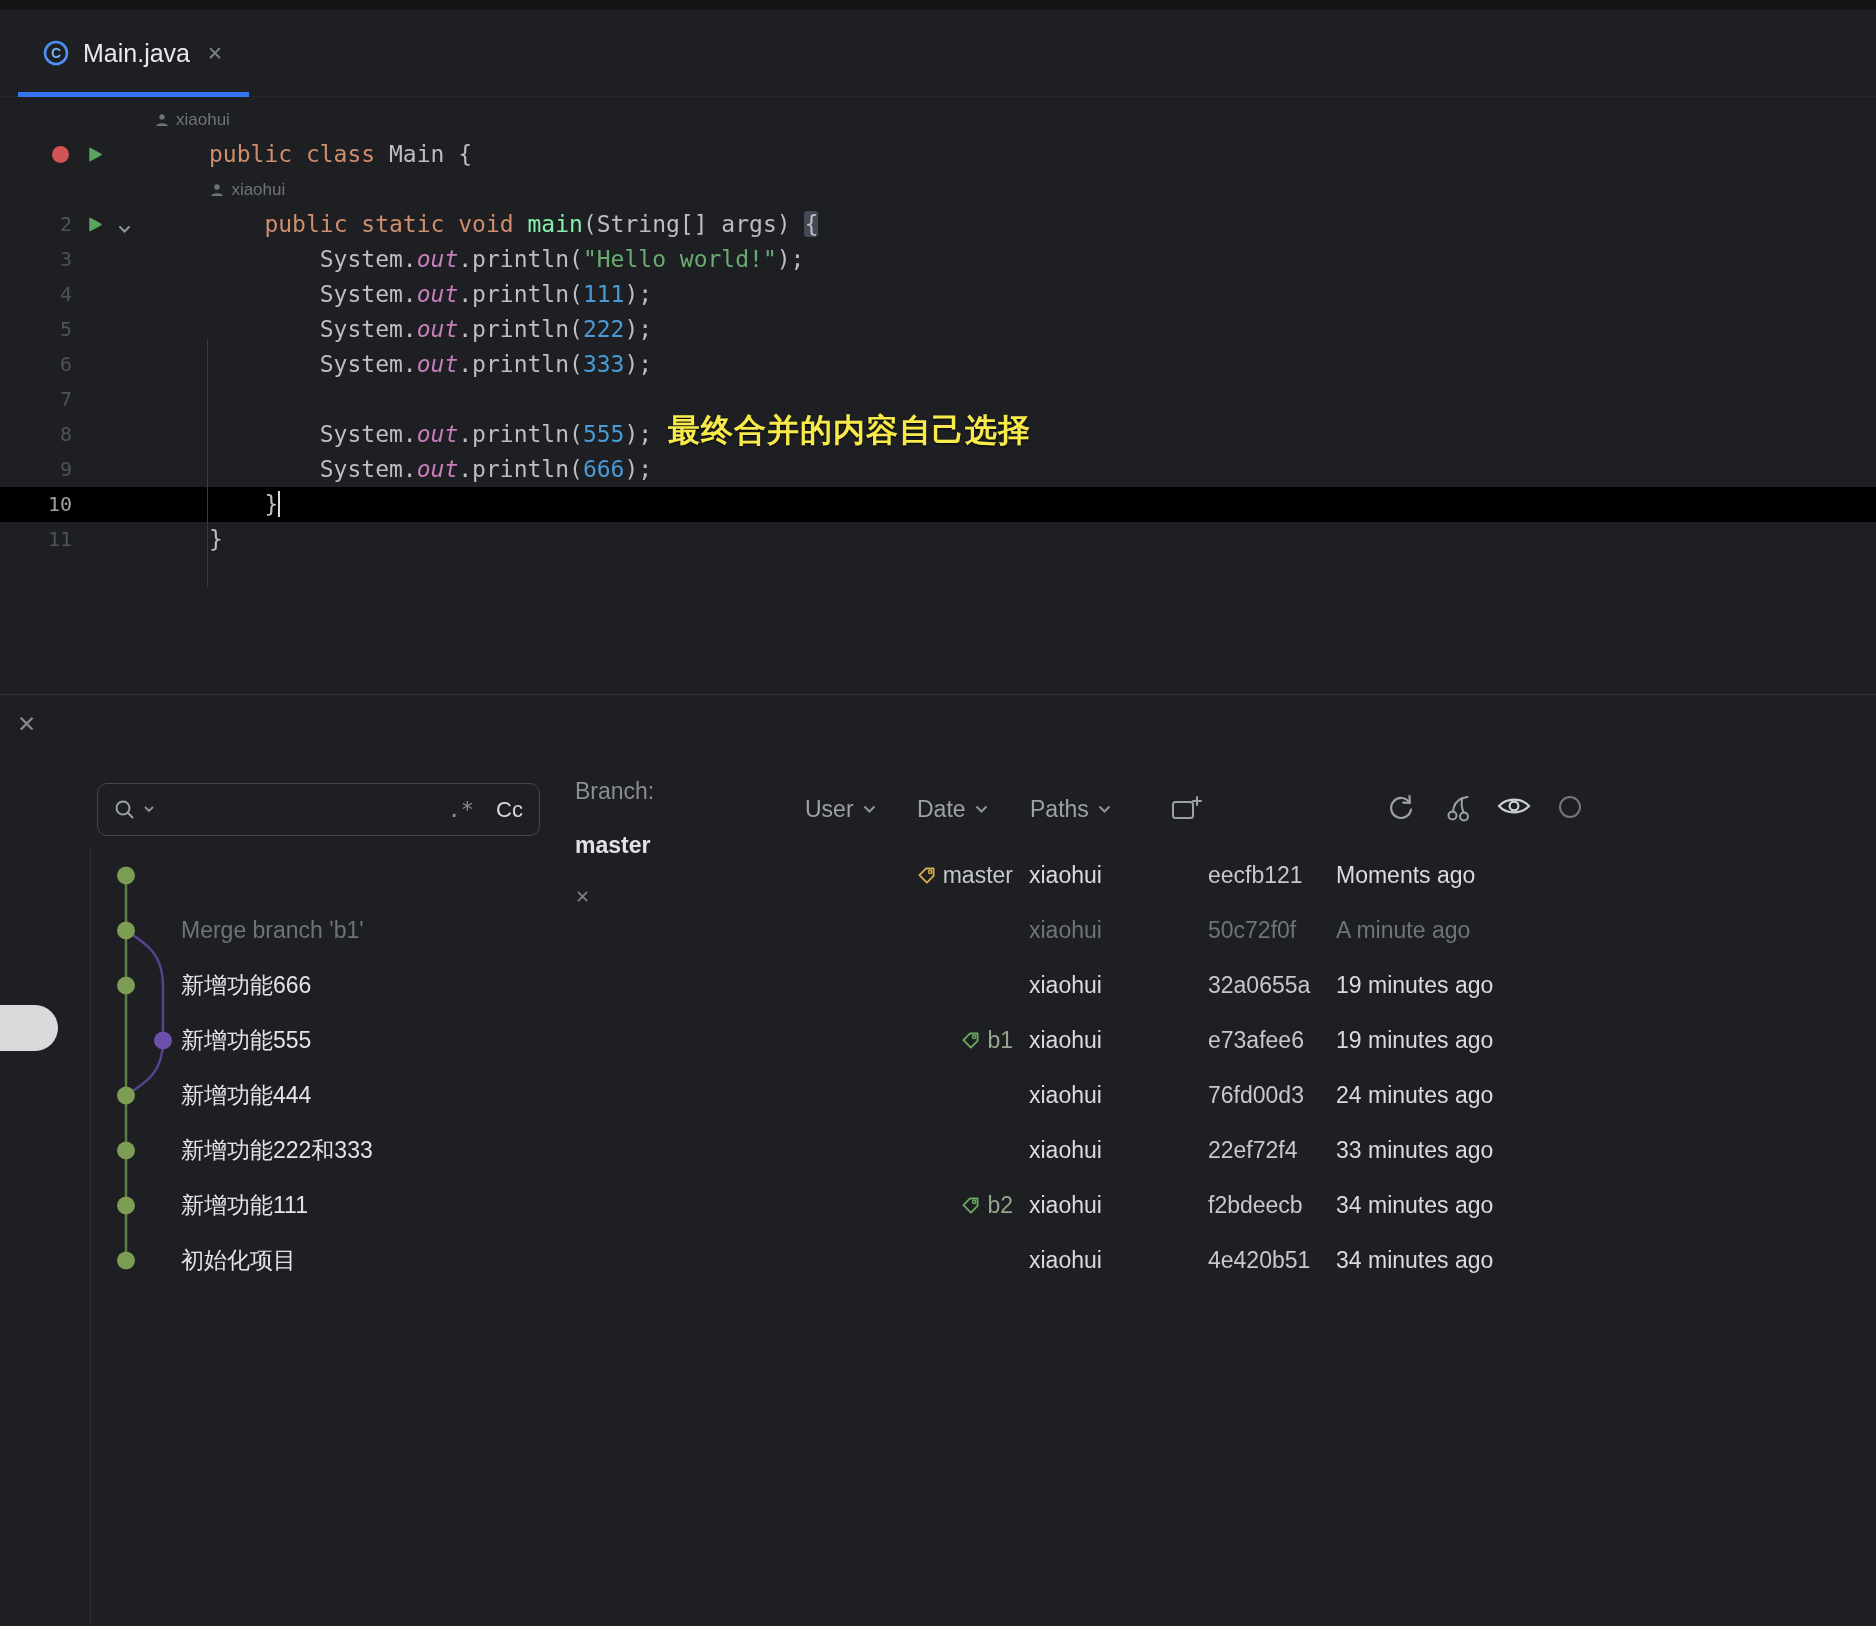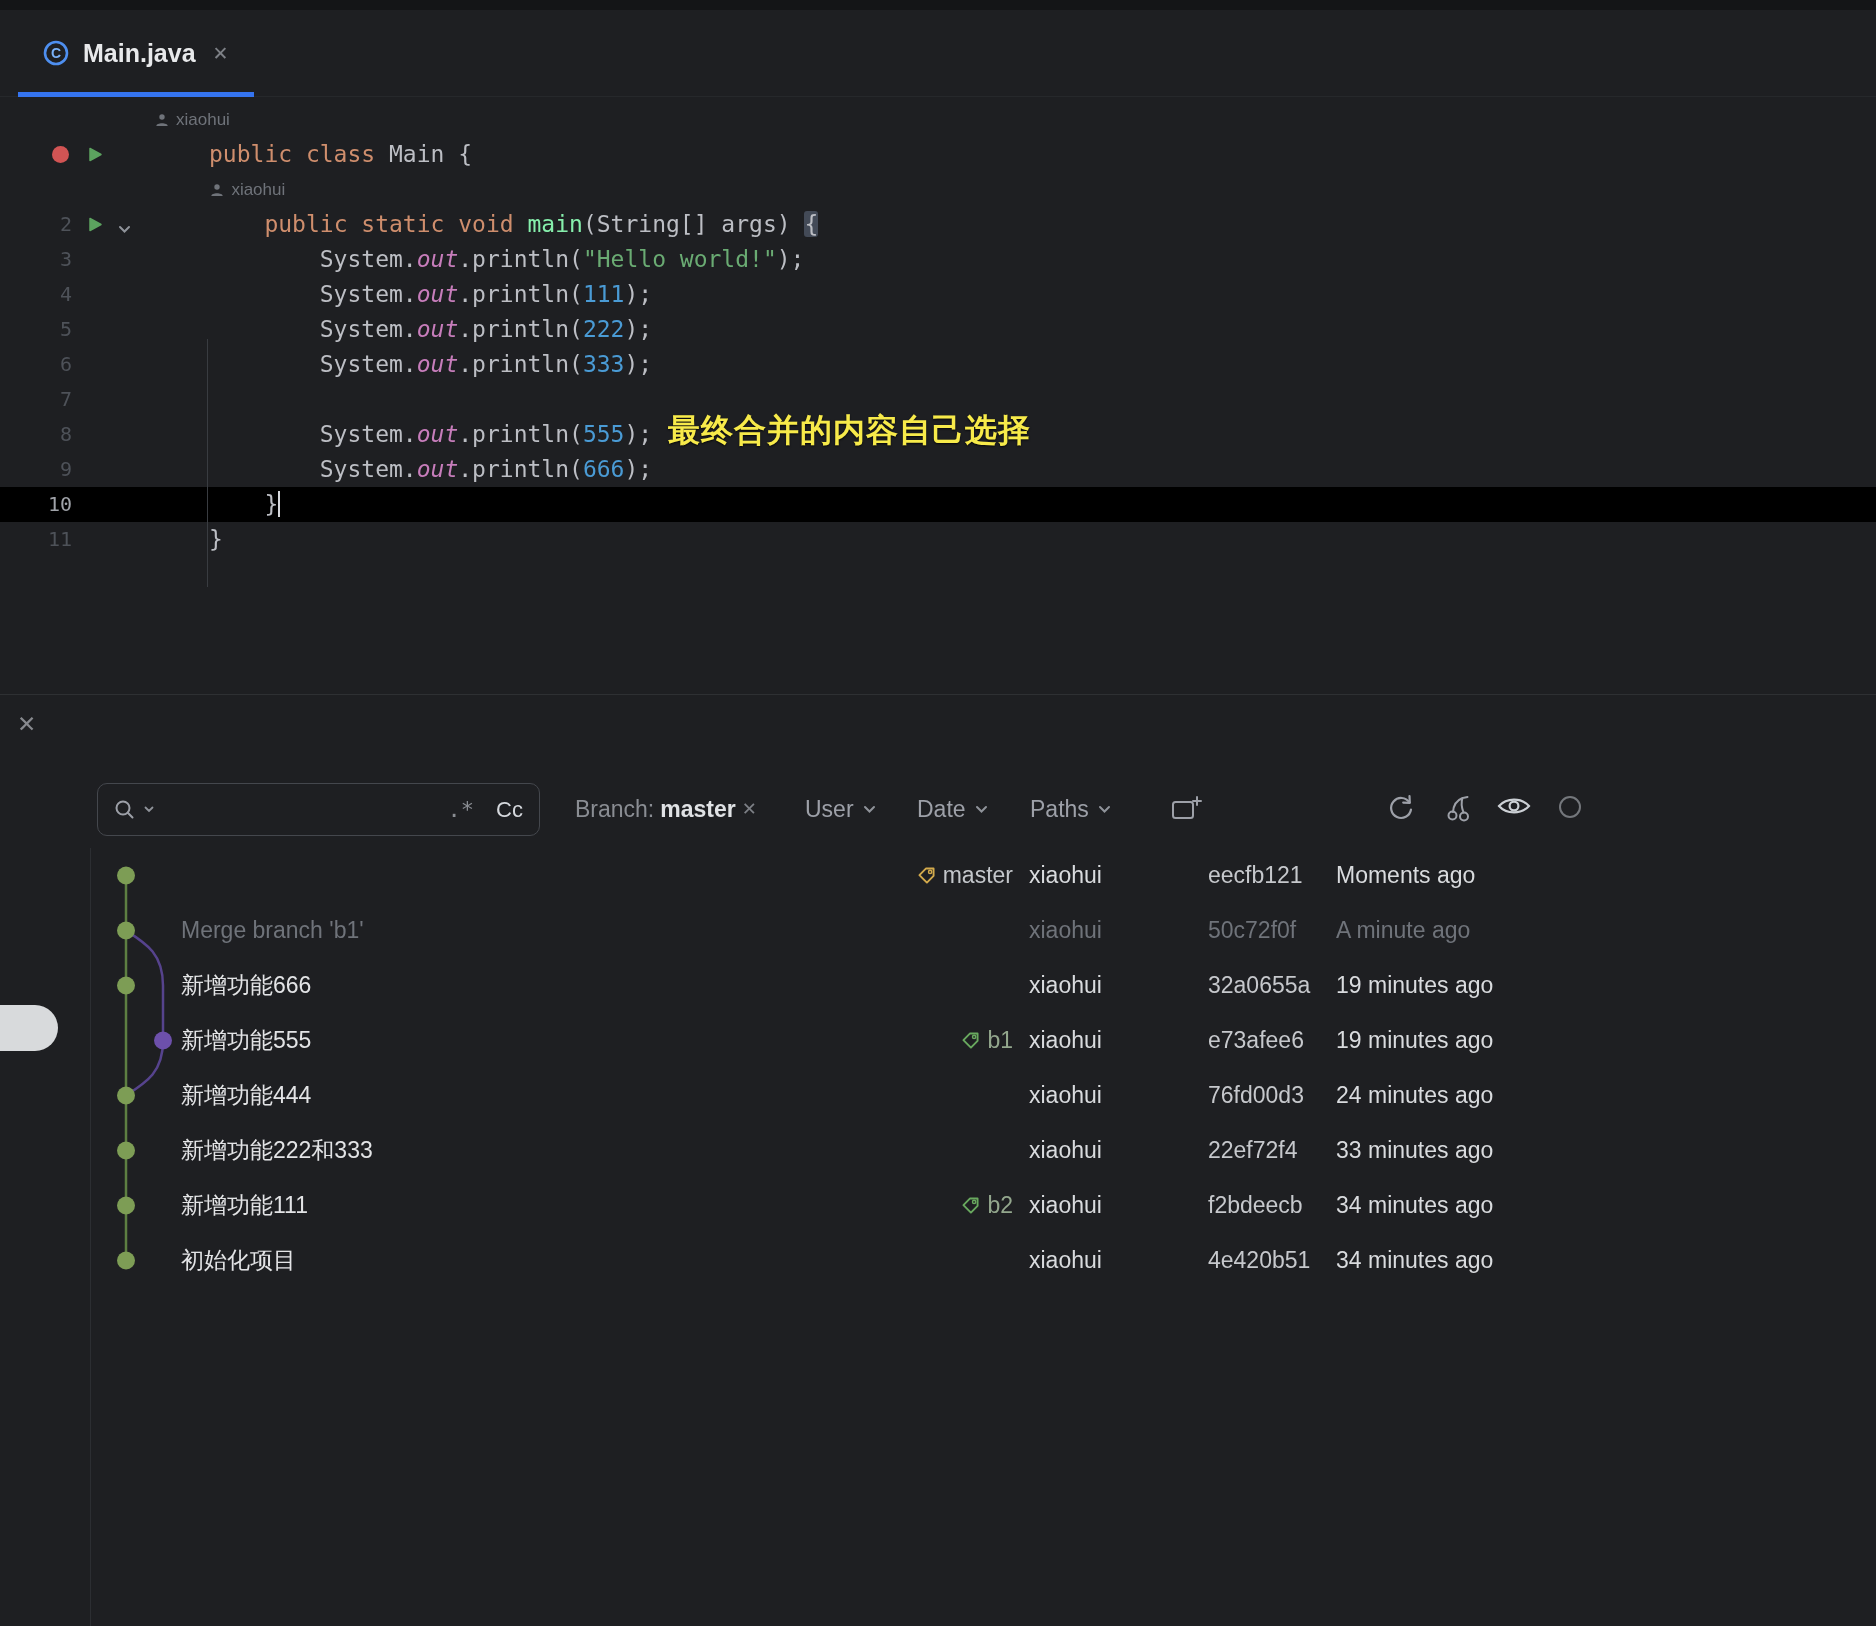--- a/index.html
+++ b/index.html
@@ -10,21 +10,21 @@
     color:#bcbec4;
     position:relative;
     overflow:hidden;
   }
 
   
   .titlebar { position:absolute; left:0; top:0; width:100%; height:10px; background:#141517; }
   .tabbar { position:absolute; left:0; top:10px; width:100%; height:87px; background:#1e1f22;
             border-bottom:1px solid #26282b; display:flex; align-items:stretch; padding-left:18px; }
   .tab { position:relative; display:flex; align-items:center; gap:13px; padding:0 26px 0 24px; }
-  .tab-label { color:#e8e9eb; font-size:25px; font-weight:700; }
+  .tab-label { color:#e8e9eb; font-size:25px; font-weight:400; }
   .tab-close { color:#7d8086; font-size:19px; line-height:1; padding-left:4px; cursor:default; }
   .tab-underline { position:absolute; left:0; right:0; bottom:-1px; height:5px; background:#3574f0; }
   .java-icon { width:28px; height:28px; display:block; }
 
   
   .editor { position:absolute; left:0; top:97px; width:100%; height:597px; padding-top:5px; }
   .line { position:relative; height:35px; }
   .line.current { background:#000000; }
   .line.current .lnum { color:#a0a3a9; }
   .code { position:absolute; left:161px; top:0; font:23px/35px "DejaVu Sans Mono",monospace; white-space:pre;margin-left:48px; }
@@ -54,21 +54,21 @@
 
   
   .git-toolbar { position:absolute; left:0; top:778px; width:100%; height:62px; }
   .search-box { position:absolute; left:97px; top:5px; width:443px; height:53px;
                 border:1.5px solid #44474d; border-radius:10px;
                 display:flex; align-items:center; padding:0 16px; gap:8px; }
   .search-input { flex:1; min-width:0; background:transparent; border:none; outline:none;
                   color:#dfe1e5; font:22px "Liberation Sans",sans-serif; }
   .regex-toggle { color:#8a8d93; font:22px "DejaVu Sans Mono",monospace; margin-right:14px; }
   .case-toggle { color:#d5d8dd; font:22px "Liberation Sans",sans-serif; }
-  .branch-chip { position:absolute; left:575px; top:0; height:62px; display:flex; align-items:center; gap:6px; }
+  .branch-chip { position:absolute; left:575px; top:0; height:62px; display:flex; align-items:flex-start; gap:27px;flex-direction:column; }
   .bf-label { color:#8a8d93; font-size:23px; }
   .bf-value { color:#e0e2e5; font-size:23px; font-weight:600; }
   .bf-close { color:#7c7f85; font-size:18px; }
   .filter { position:absolute; top:0; height:62px; display:flex; align-items:center; gap:9px;
             color:#9da0a8; font-size:23px; }
   .tb-icon { position:absolute; top:15px; display:block; }
 
   
   #commit-list { position:absolute; left:90px; top:848px; right:0; height:778px;
                  border-left:1px solid #2c2e32; }

